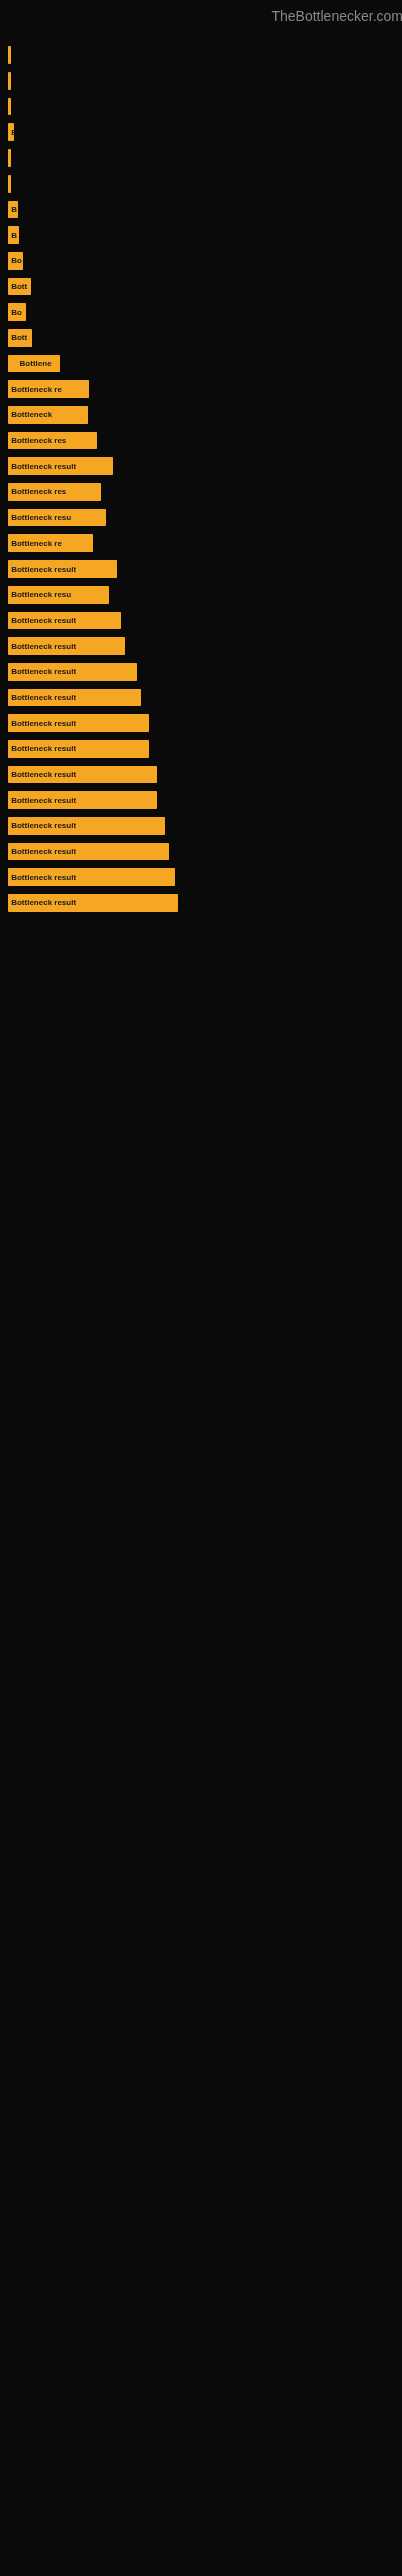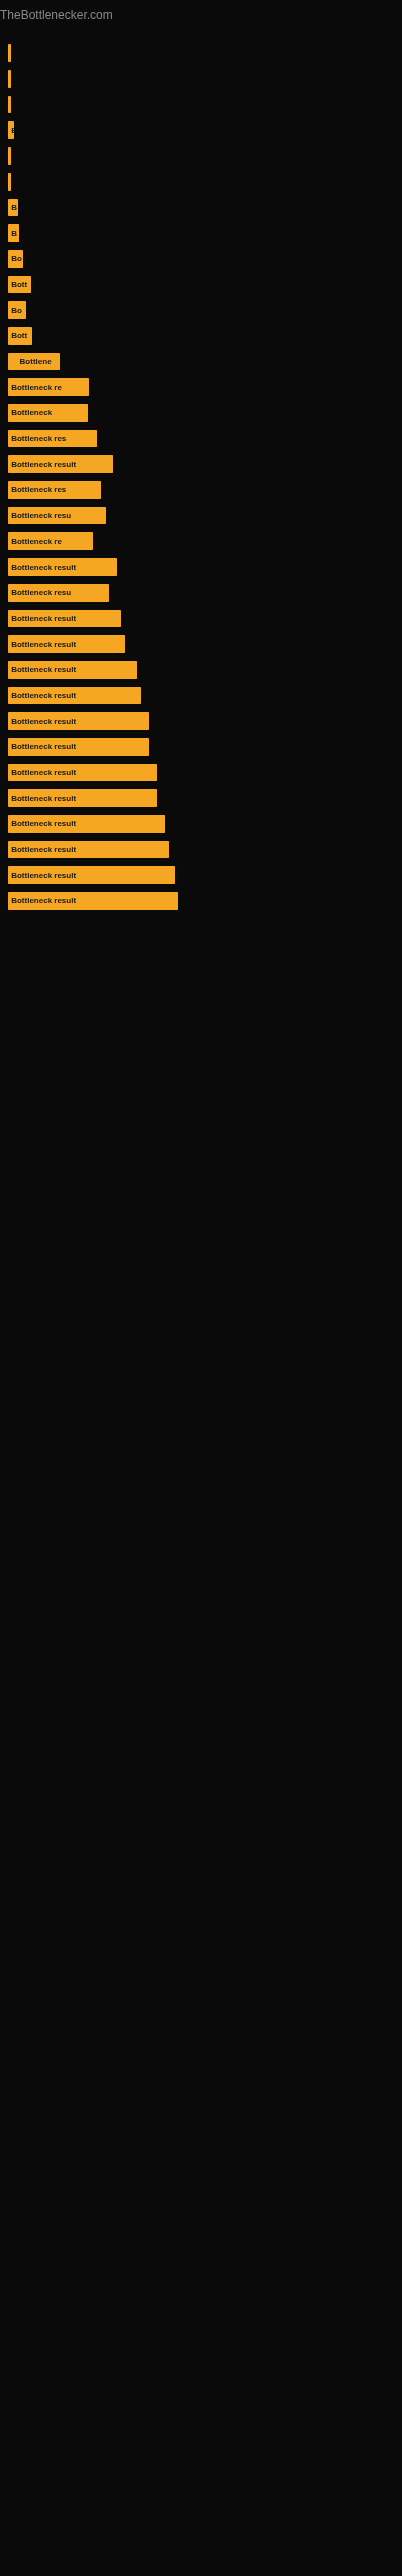--- a/index.html
+++ b/index.html
@@ -8,24 +8,25 @@
       box-sizing: border-box;
     }
     body {
       background-color: #0a0a0a;
       width: 403px;
       min-height: 2576px;
       font-family: Arial, sans-serif;
       position: relative;
     }
     .site-title {
-      text-align: left;
+      text-align: right;
       color: #888;
-      font-size: 12px;
+      font-size: 14px;
       padding: 8px 0 4px 0;
+      margin-left: 36px;
     }
     .bars-container {
       padding: 16px 8px 0 8px;
       display: flex;
       flex-direction: column;
       gap: 0;
     }
     .bar-row {
       display: flex;
       align-items: center;

